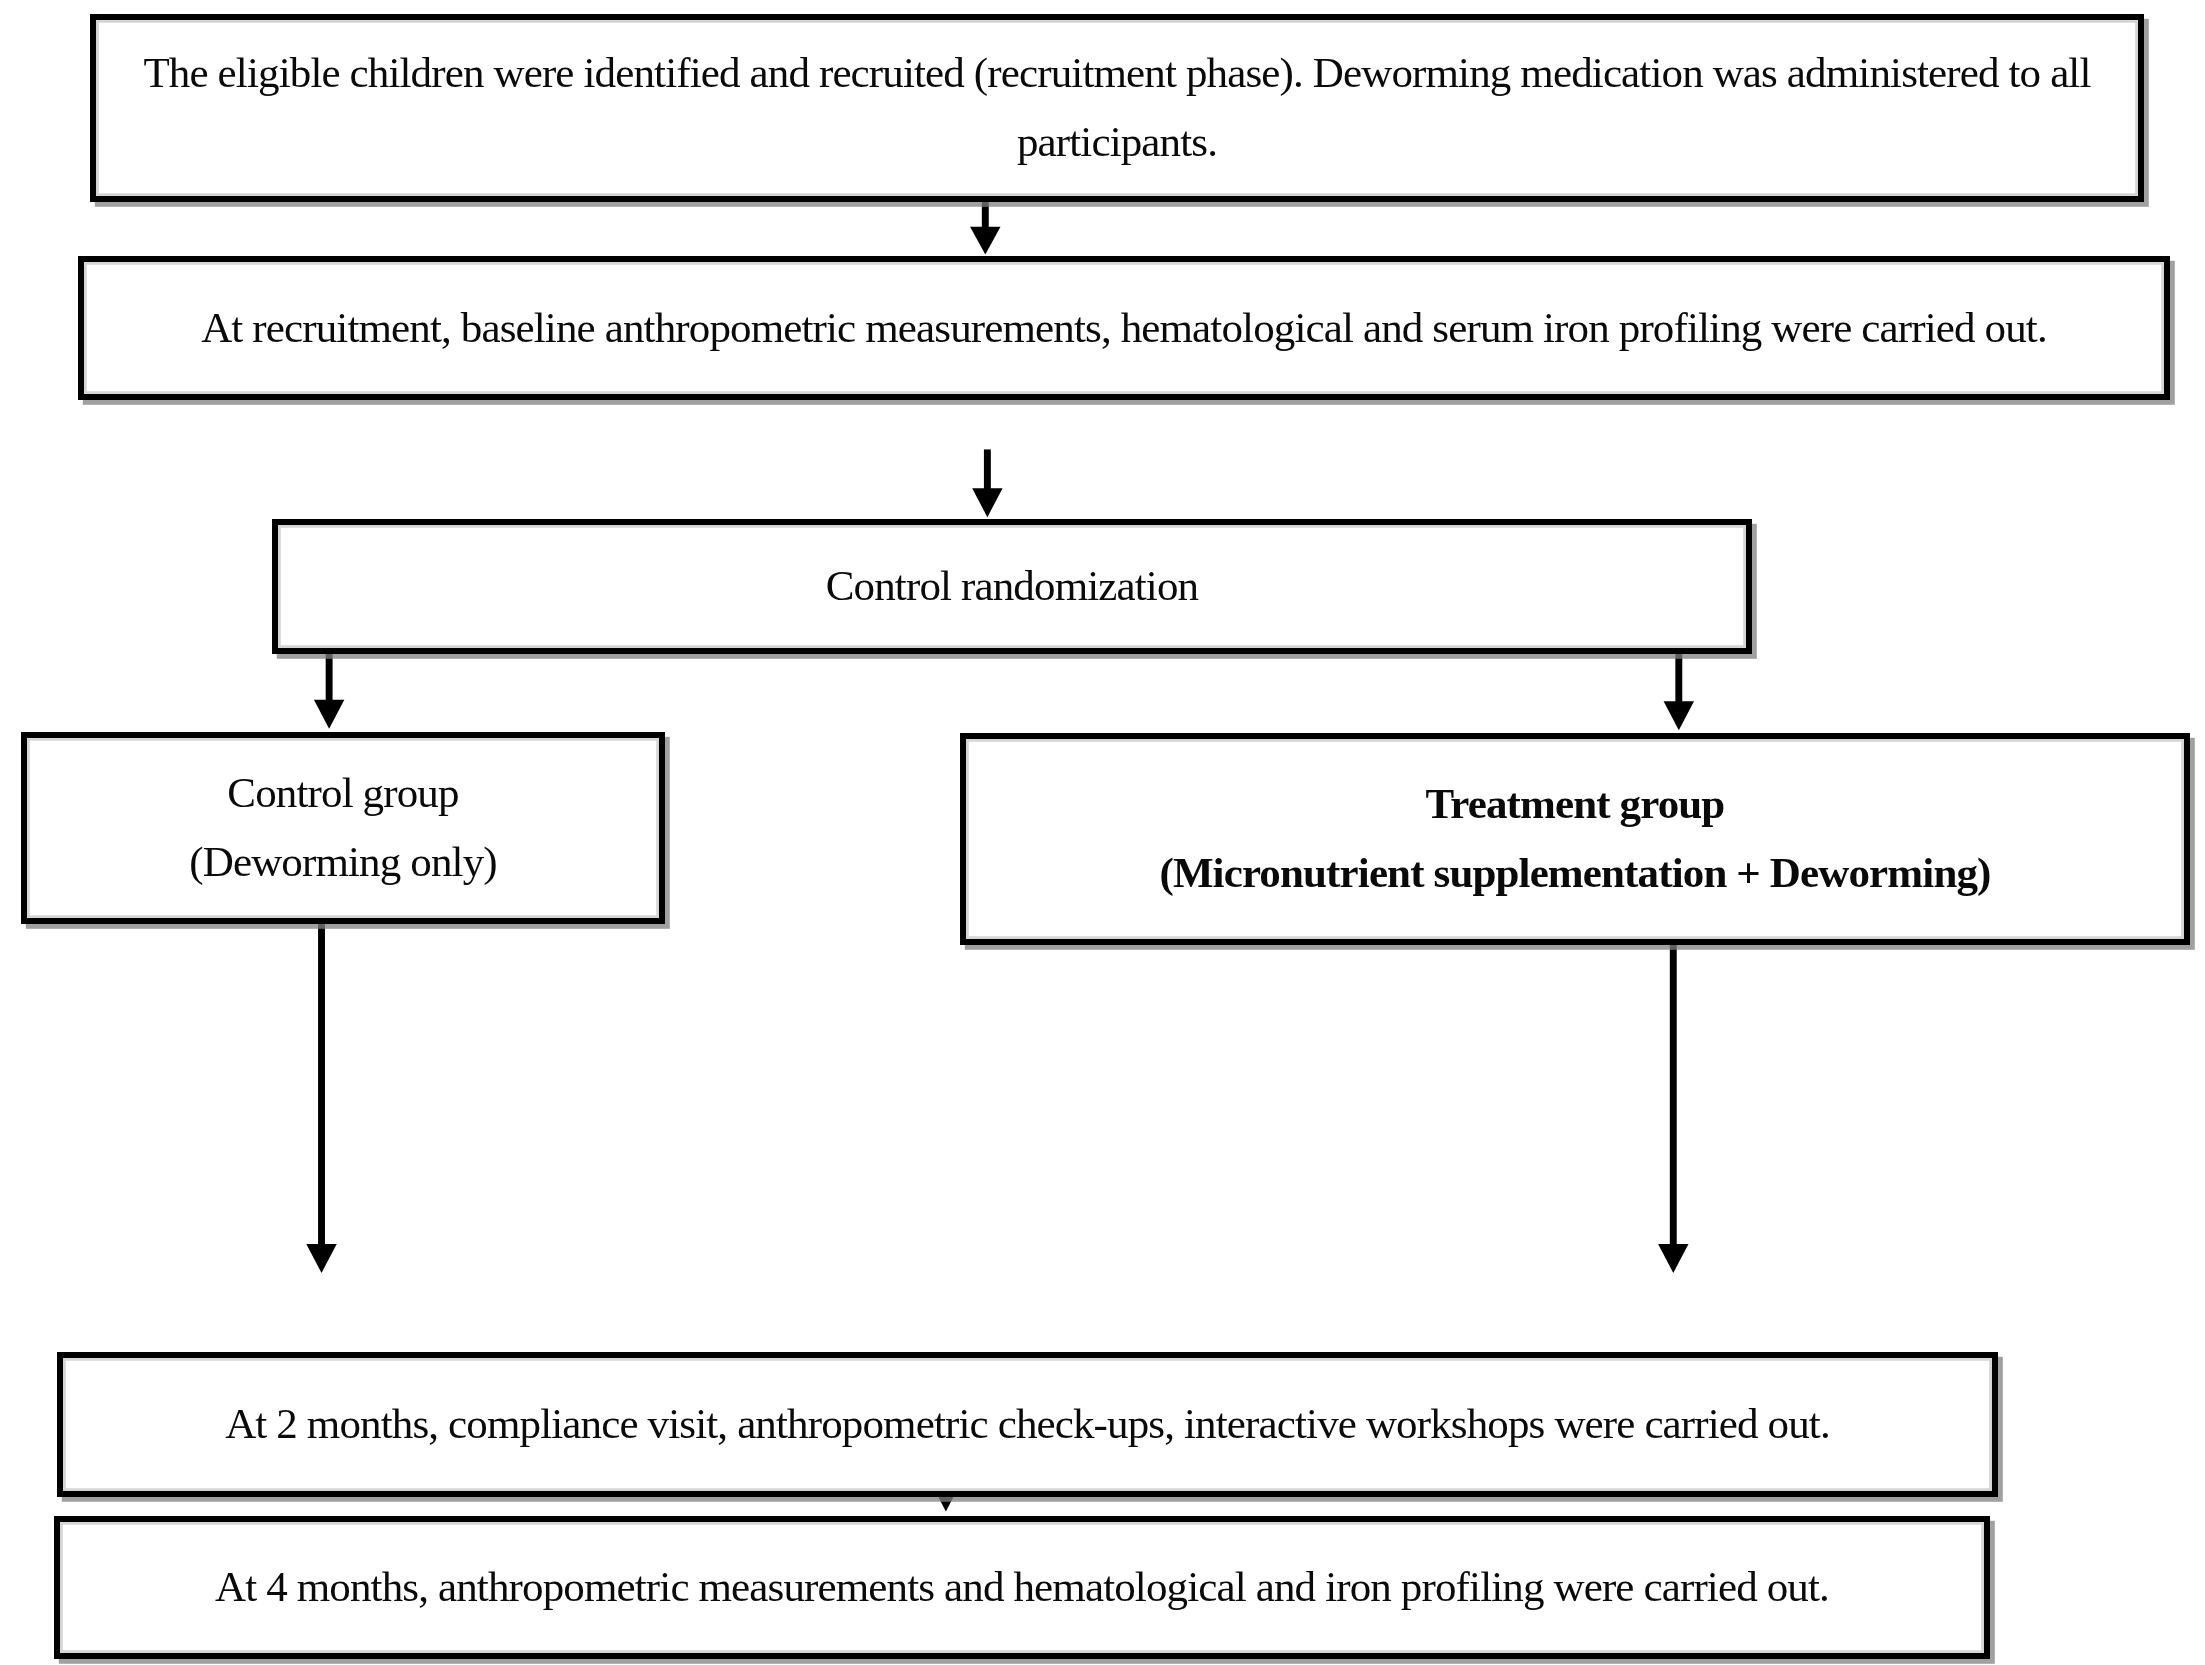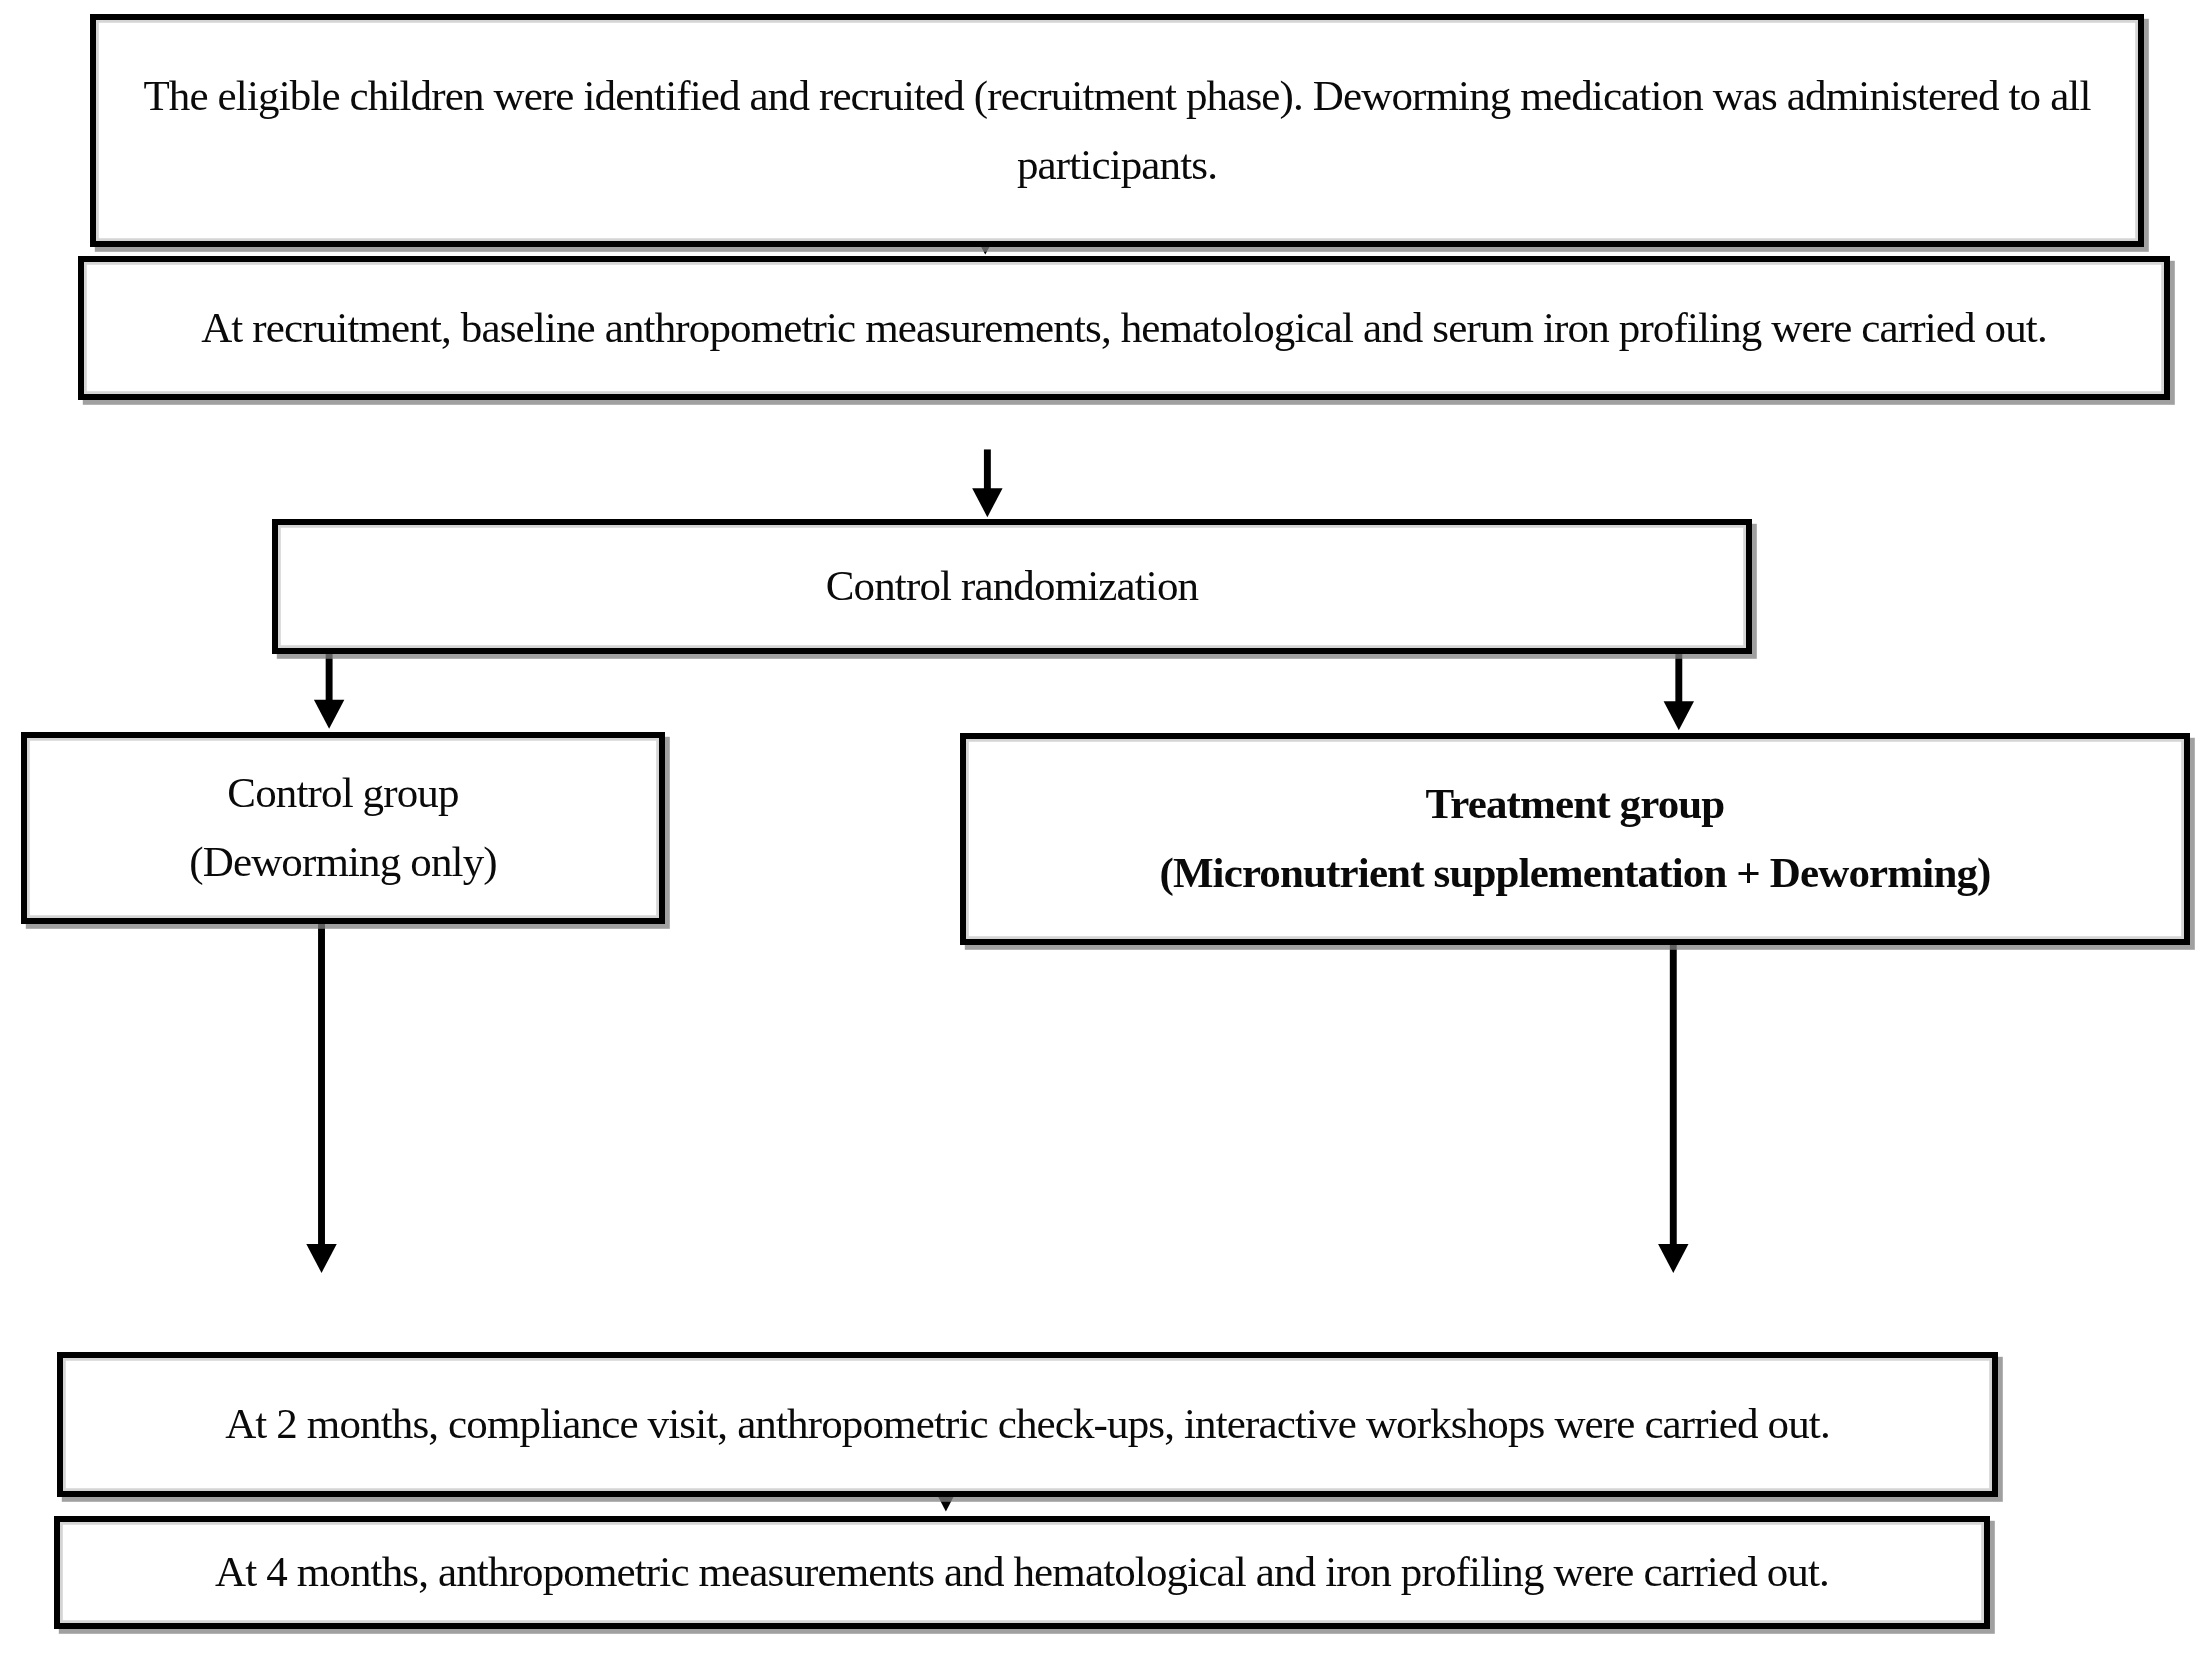--- a/index.html
+++ b/index.html
@@ -84,21 +84,21 @@
       <line x1="2420" y1="1362" x2="2420" y2="1803" stroke="#000" stroke-width="10"></line>
       <polygon points="2398,1799 2442,1799 2420,1841" fill="#000"></polygon>
     </g>
 
     <g>
       <line x1="1368" y1="2052" x2="1368" y2="2148" stroke="#000" stroke-width="10"></line>
       <polygon points="1346,2144 1390,2144 1368,2186" fill="#000"></polygon>
     </g>
   </svg>
 
-  <div class="node" style="left:90px; top:14px; width:2054px; height:233px;">
+  <div class="node" style="left:90px; top:14px; width:2054px; height:188px;">
     <span class="line">The eligible children were identified and recruited (recruitment phase).  Deworming medication was administered to all participants.</span>
   </div>
 
   <div class="node" style="left:78px; top:256px; width:2092px; height:144px;">
     <span class="line">At recruitment, baseline anthropometric measurements, hematological and serum iron profiling were carried out.</span>
   </div>
 
   <div class="node" style="left:272px; top:519px; width:1480px; height:135px;">
     <span class="line">Control randomization</span>
   </div>
@@ -110,18 +110,18 @@
 
   <div class="node" style="left:960px; top:733px; width:1230px; height:212px;font-weight:bold;">
     <span class="line">Treatment group</span>
     <span class="line">(Micronutrient supplementation + Deworming)</span>
   </div>
 
   <div class="node" style="left:57px; top:1352px; width:1941px; height:145px;text-align:right;">
     <span class="line">At 2 months, compliance visit, anthropometric check-ups, interactive workshops were carried out.</span>
   </div>
 
-  <div class="node" style="left:54px; top:1516px; width:1936px; height:113px;">
+  <div class="node" style="left:54px; top:1516px; width:1936px; height:143px;">
     <span class="line">At 4 months, anthropometric measurements and hematological and iron profiling were carried out.</span>
   </div>
 
 </div>
 
 
 </body></html>

